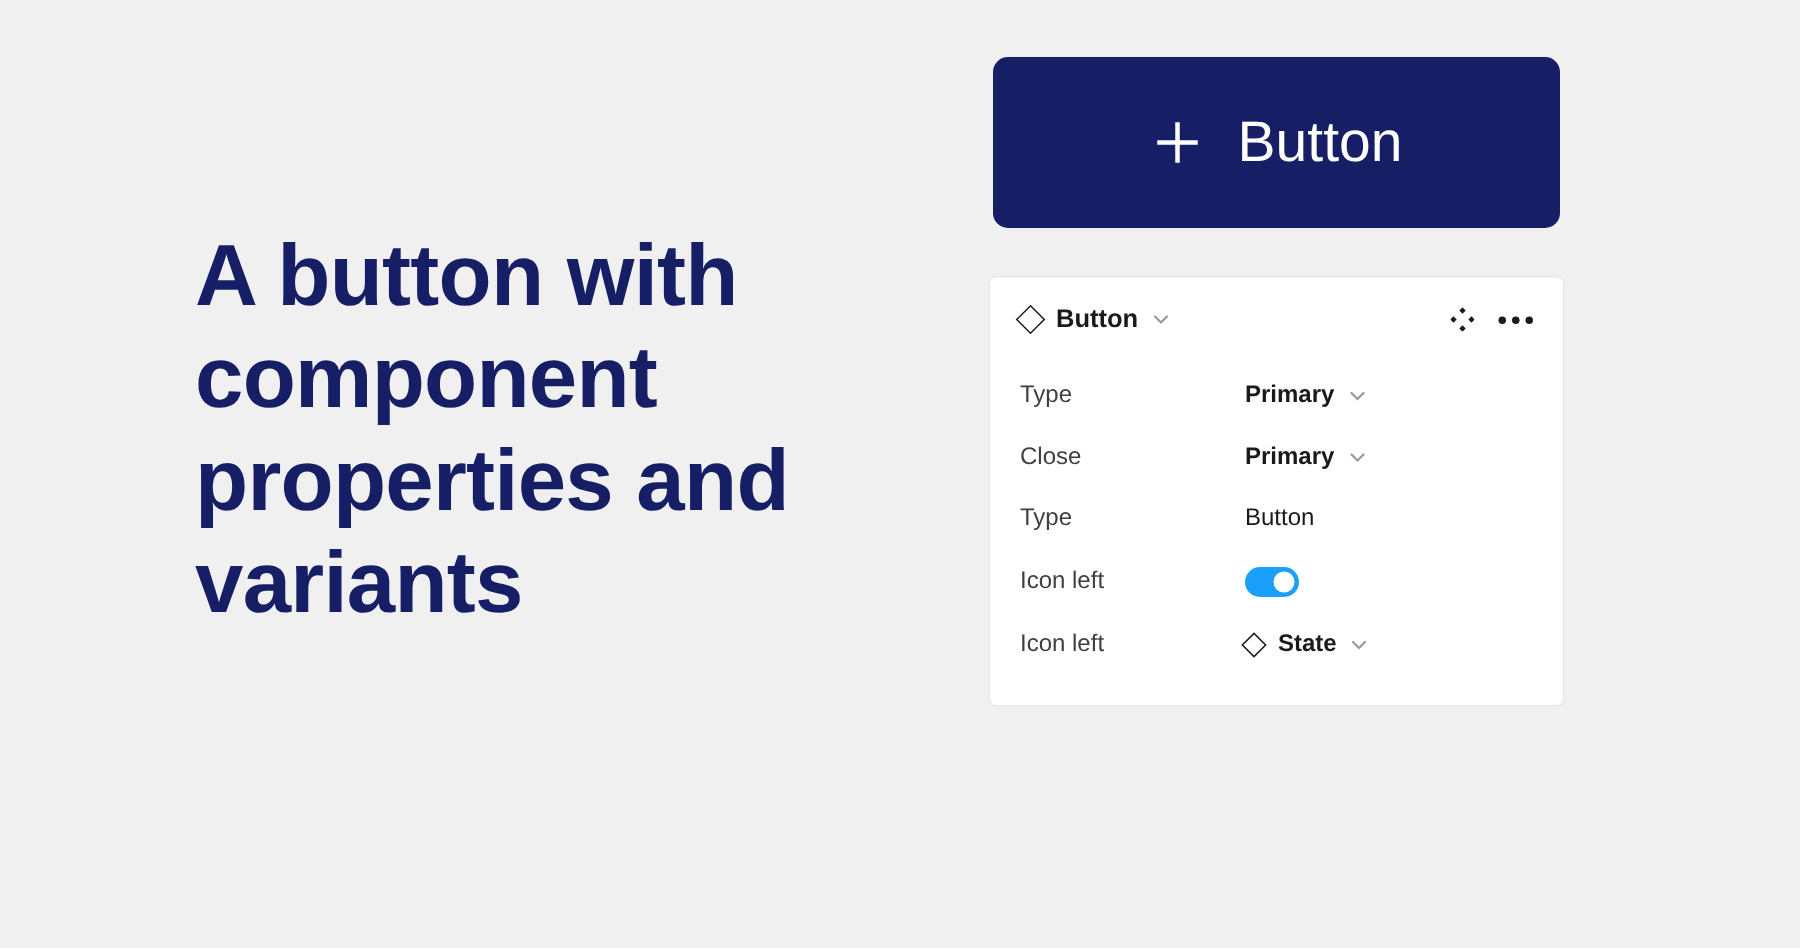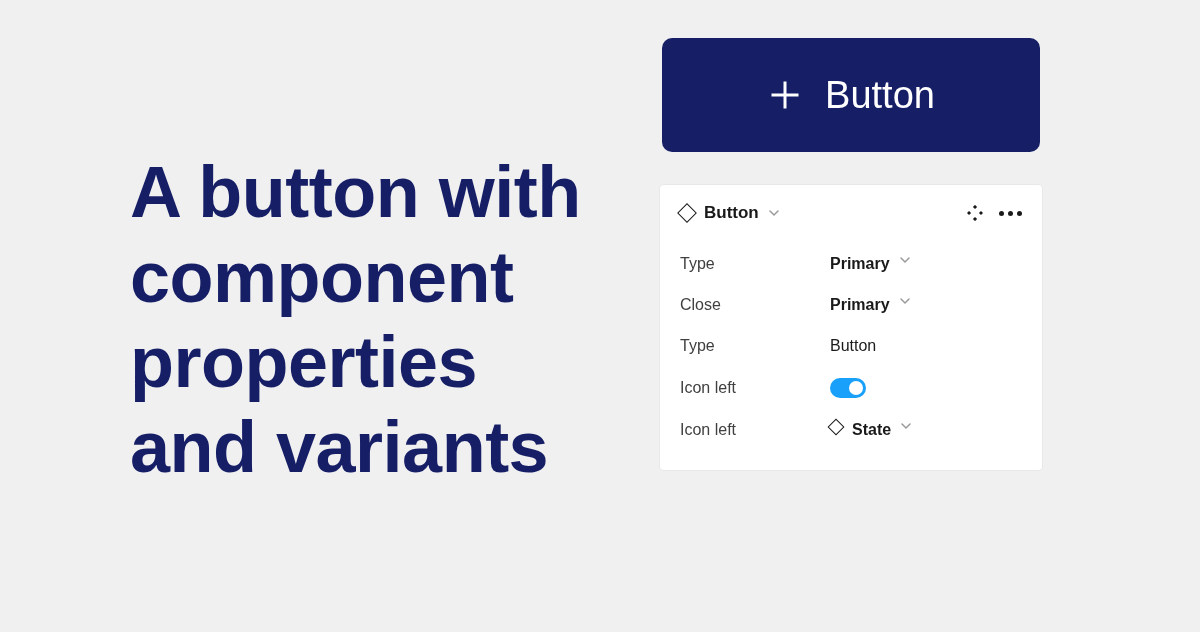--- a/index.html
+++ b/index.html
@@ -11,21 +11,21 @@
     position: relative;
     overflow: hidden;
   }
   .headline {
     position: absolute;
     left: 130px;
     top: 150px;
     width: 480px;
     color: #161e66;
     font-weight: 800;
-    font-size: 72px;
+    font-size: 58px;
     line-height: 1.18;
     letter-spacing: -0.5px;
   }
   .preview-button {
     position: absolute;
     left: 662px;
     top: 38px;
     width: 378px;
     height: 114px;
     background: #161e66;
@@ -108,21 +108,21 @@
     align-items: center;
     padding: 12px 0 11px 0;
   }
   .row .label {
     width: 150px;
     color: #404040;
     font-weight: 500;
   }
   .row .value {
     display: flex;
-    align-items: flex-start;
+    align-items: center;
     gap: 10px;
     color: #1a1a1a;
     font-weight: 600;
   }
   .row .value.normal { font-weight: 500; }
   .toggle {
     width: 36px;
     height: 20px;
     border-radius: 10px;
     position: relative;

